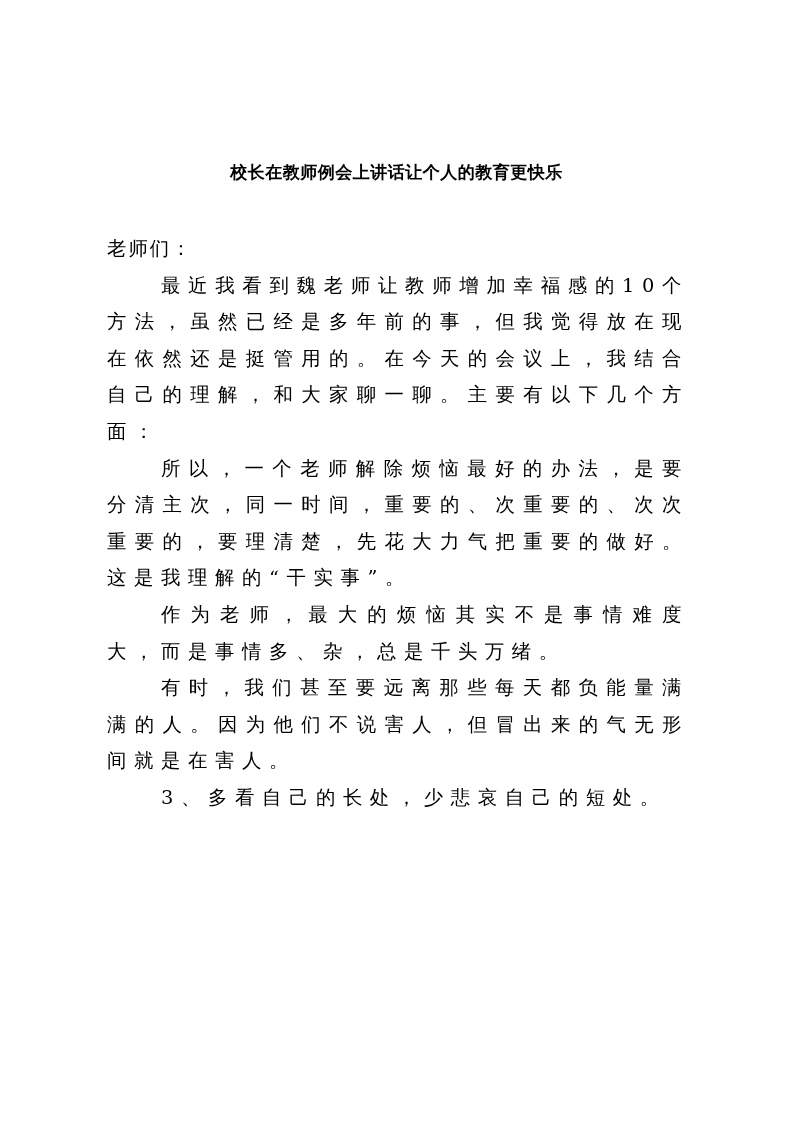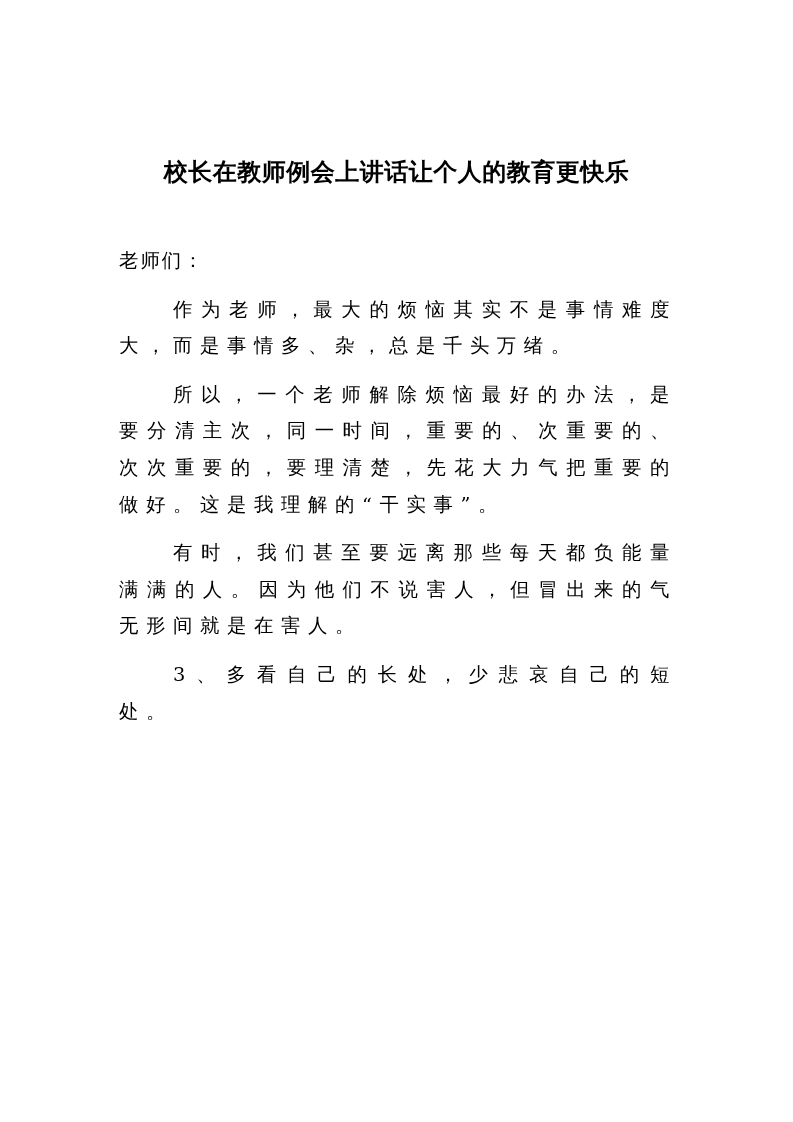--- a/index.html
+++ b/index.html
@@ -24,56 +24,57 @@
       background: #ffffff;
     }
     .title {
       position: absolute;
       top: 156px;
       left: 0;
       width: 793px;
       text-align: center;
       font-family: "DejaVu Sans", "Liberation Sans", sans-serif;
       font-weight: bold;
-      font-size: 24px;
+      font-size: 17px;
       line-height: 32px;
       letter-spacing: 0.5px;
       margin: 0;
     }
     .body {
       position: absolute;
       top: 231px;
       left: 107px;
       width: 582px;
       font-size: 19.4px;
       line-height: 36.6px;
       letter-spacing: 7.6px;
       text-align: justify;
       text-justify: inter-character;
     }
     .body p {
-      margin: 12px;
+      margin: 0;
       padding: 0;
     }
     .body p.indent {
       text-indent: 2em;
       text-indent: 54px;
     }
     .body p.salutation {
       text-indent: 0;
       letter-spacing: 2px;
     }
   </style>
 </head>
 <body>
 
 <div class="page">
   <h1 class="title">校长在教师例会上讲话让个人的教育更快乐</h1>
 
   <div class="body">
     <p class="salutation">老师们：</p>
+    <p class="indent">最近我看到魏老师让教师增加幸福感的10个方法，虽然已经是多年前的事，但我觉得放在现在依然还是挺管用的。在今天的会议上，我结合自己的理解，和大家聊一聊。主要有以下几个方面：</p>
+    <p class="indent">所以，一个老师解除烦恼最好的办法，是要分清主次，同一时间，重要的、次重要的、次次重要的，要理清楚，先花大力气把重要的做好。这是我理解的“干实事”。</p>
     <p class="indent">作为老师，最大的烦恼其实不是事情难度大，而是事情多、杂，总是千头万绪。</p>
-    <p class="indent">所以，一个老师解除烦恼最好的办法，是要分清主次，同一时间，重要的、次重要的、次次重要的，要理清楚，先花大力气把重要的做好。这是我理解的“干实事”。</p>
     <p class="indent">有时，我们甚至要远离那些每天都负能量满满的人。因为他们不说害人，但冒出来的气无形间就是在害人。</p>
     <p class="indent">3、多看自己的长处，少悲哀自己的短处。</p>
 
   </div>
 </div>
 
 </body></html>

